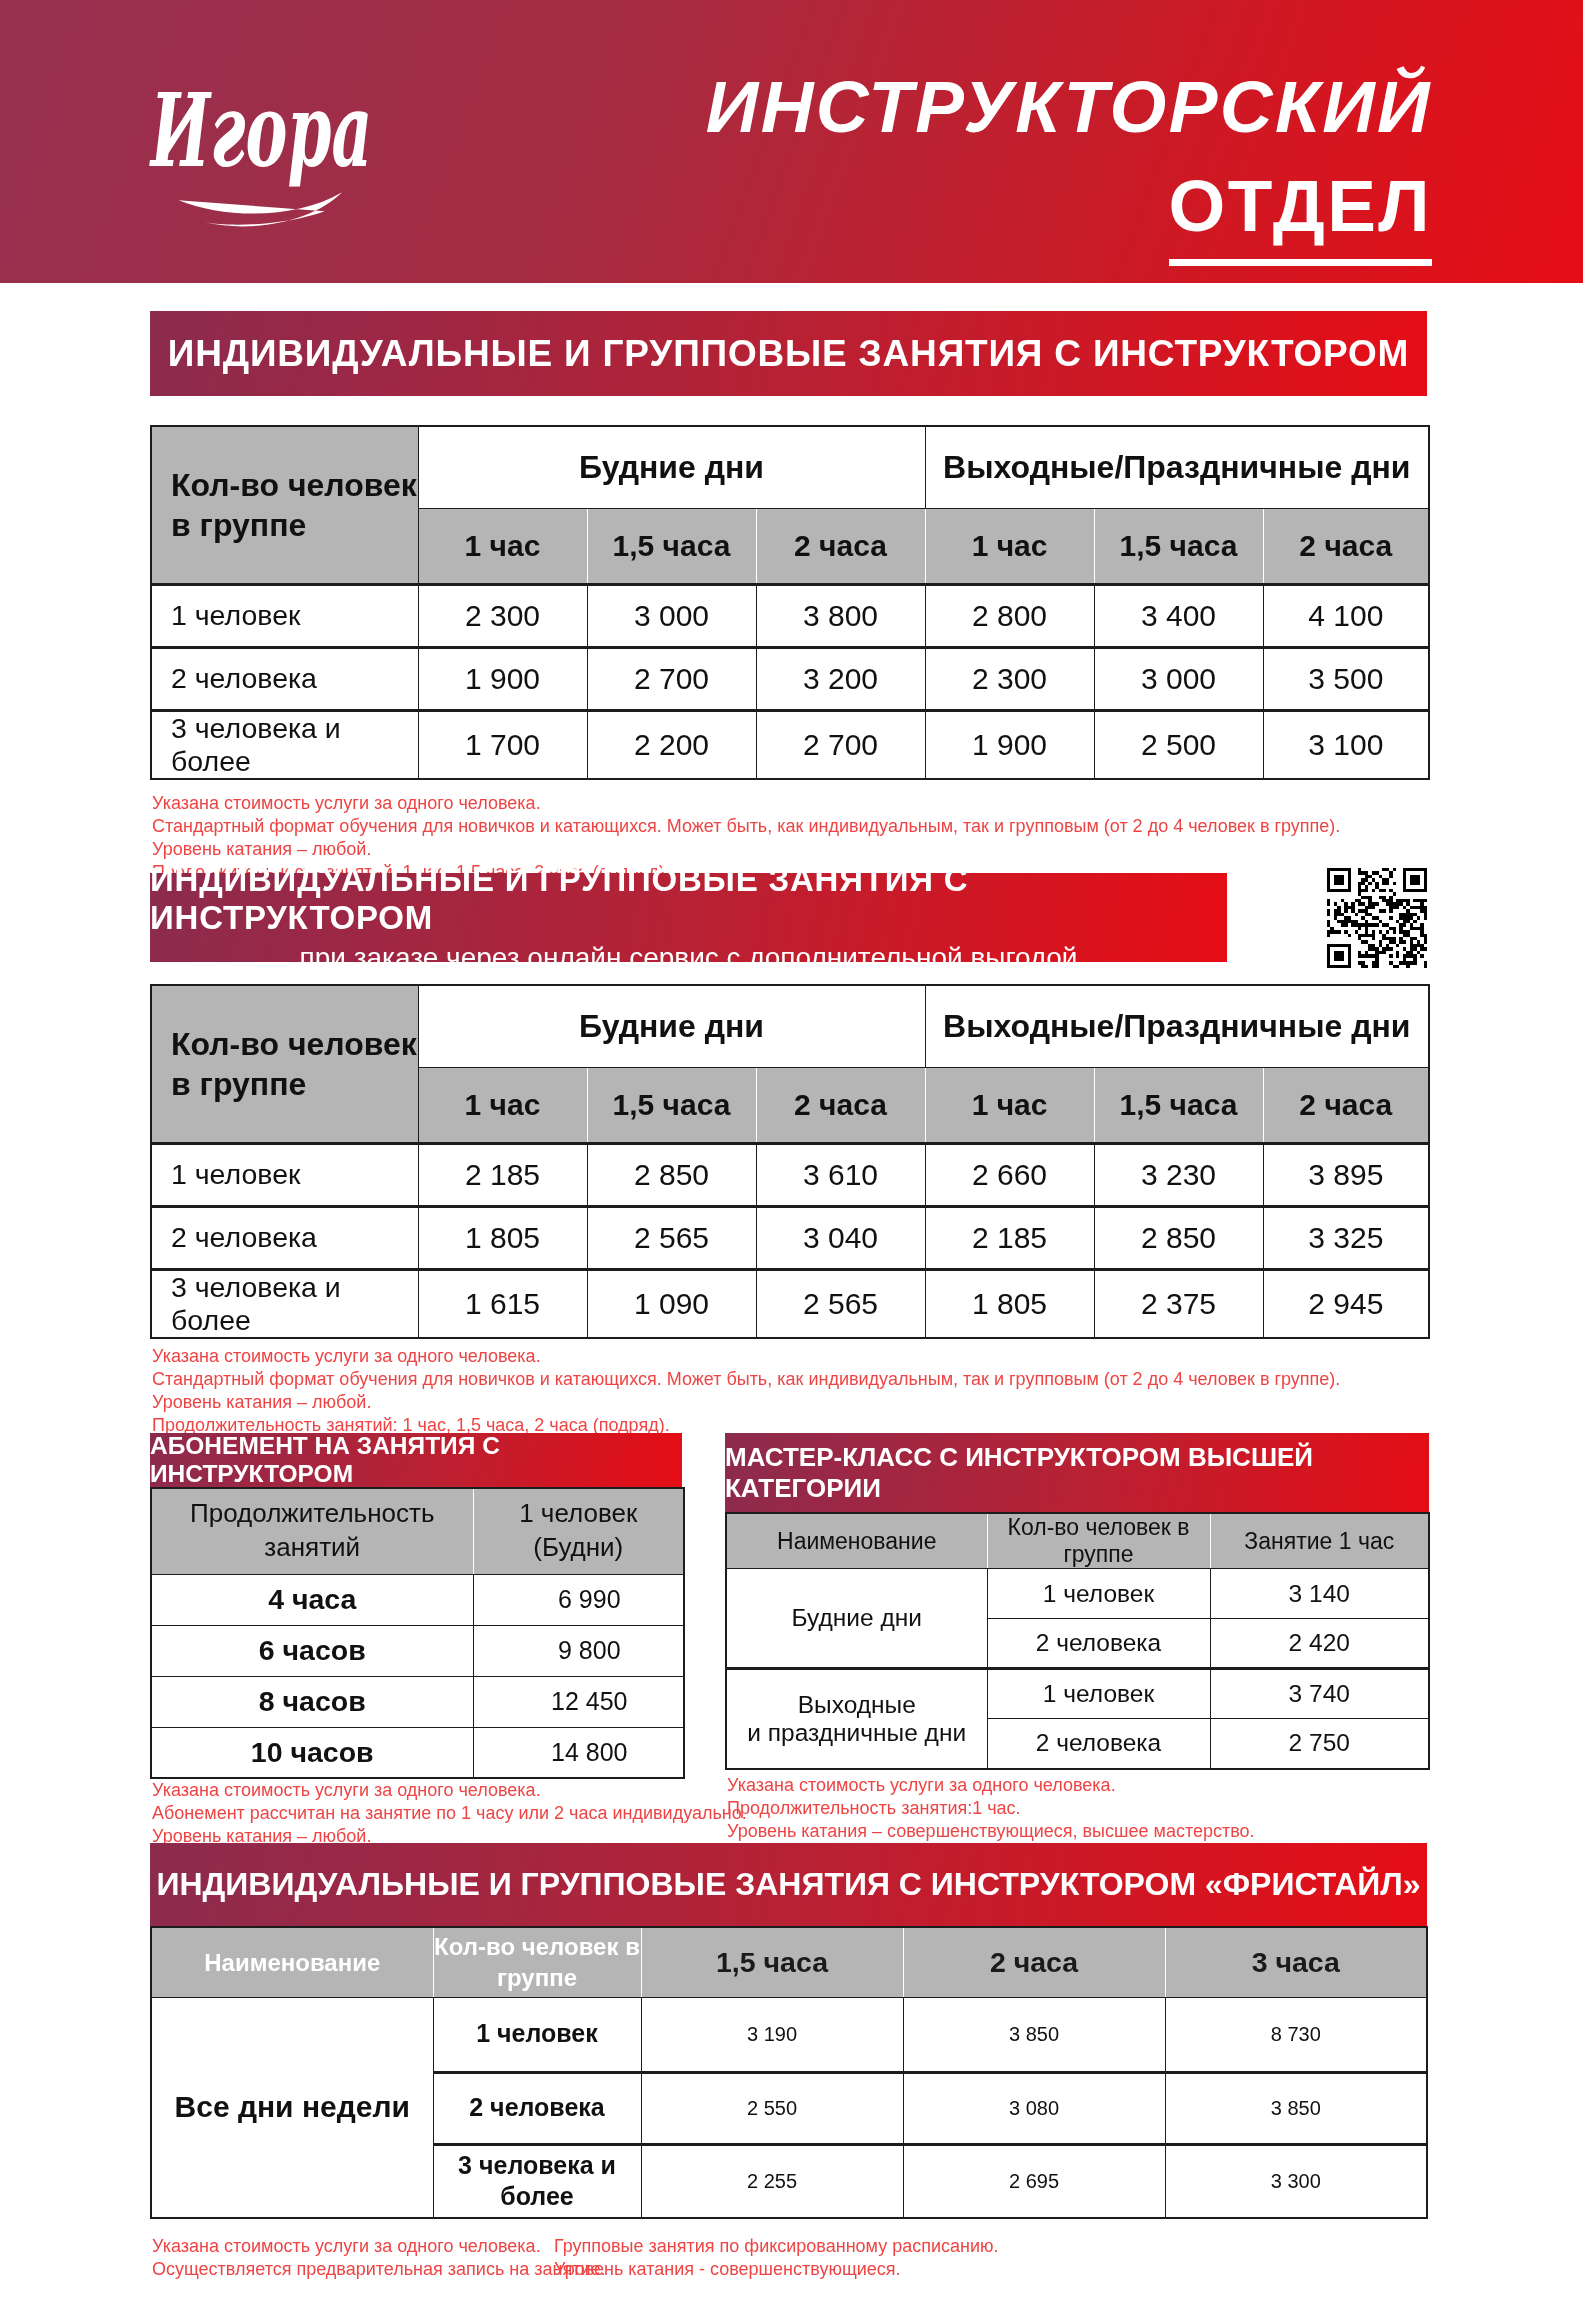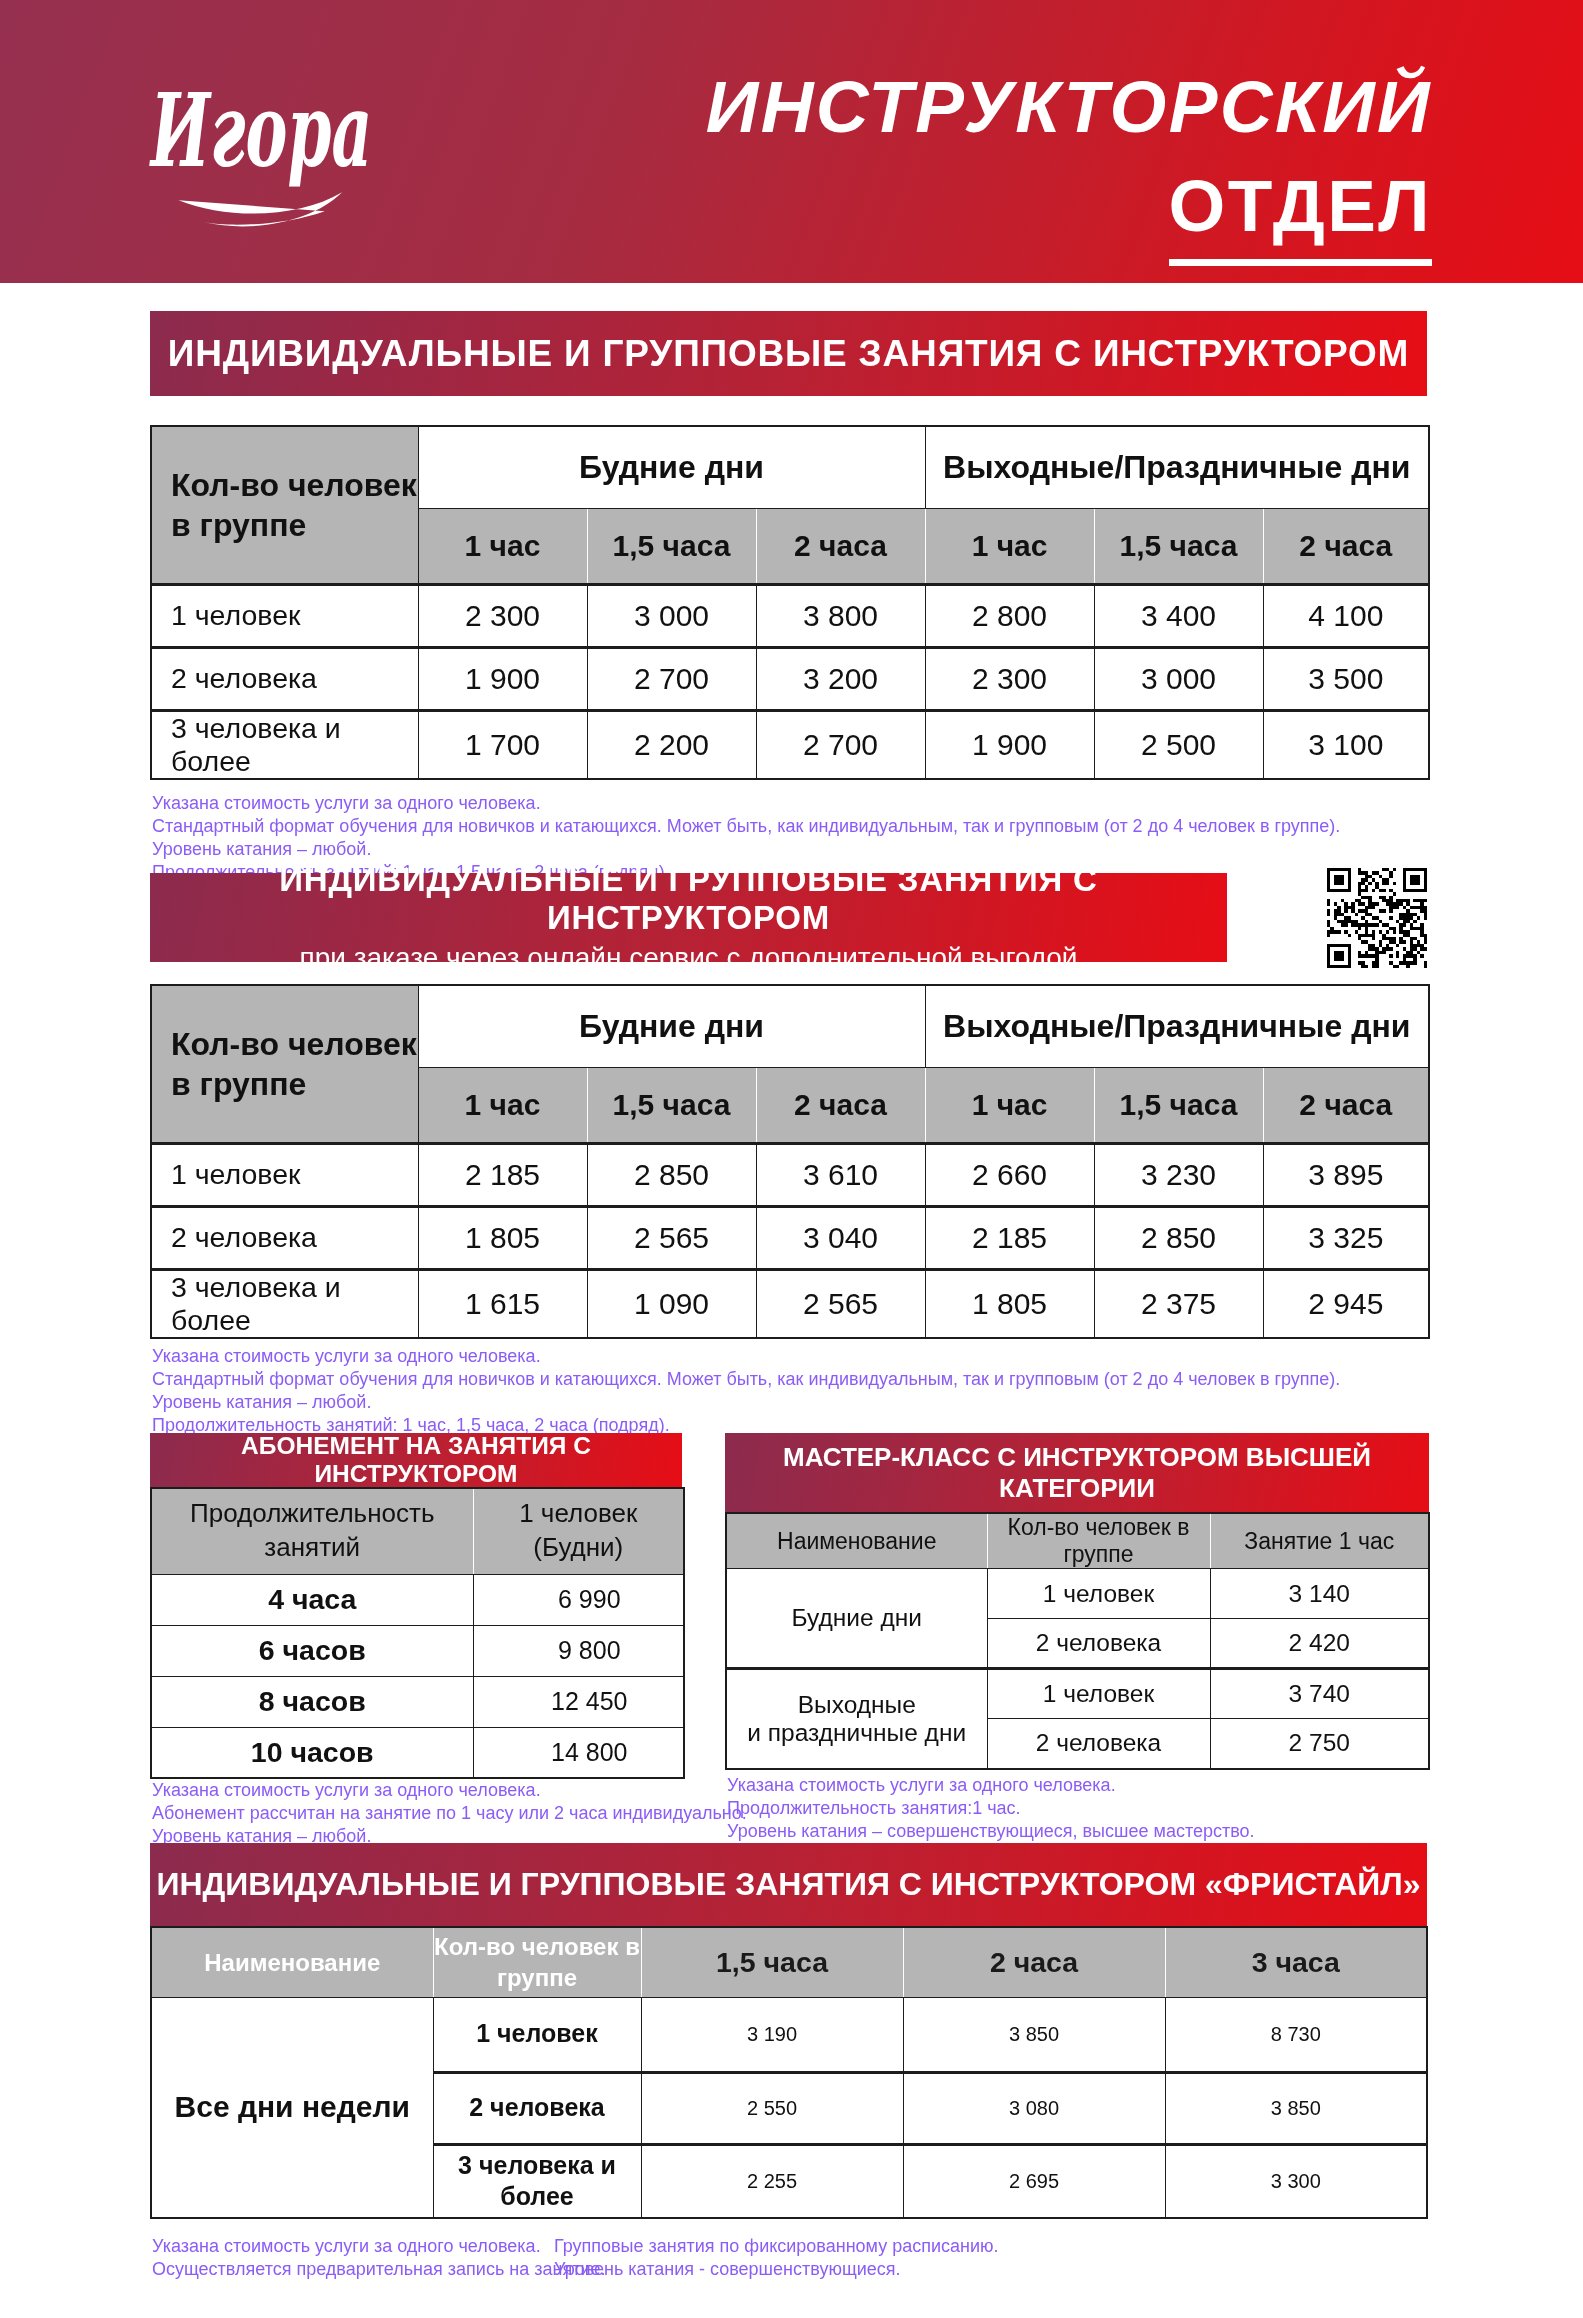--- a/index.html
+++ b/index.html
@@ -13,21 +13,21 @@
   .header-title { position:absolute; right:152px; top:68px; text-align:right; color:#fff;
                   font-weight:700; line-height:1.08; }
   .header-title .t1 { font-size:73px; letter-spacing:2.4px;font-style:italic; }
   .header-title .t2w { margin-top:20.6px; }
   .header-title .t2 { display:inline-block; font-size:73px; letter-spacing:2.4px;
                       padding-bottom:12.7px; border-bottom:7.1px solid #fff; }
 
   
   .banner { position:absolute; background:linear-gradient(100deg,#8c2b4e 0%,#b92133 52%,#e60d15 100%);
             color:#fff; font-weight:700; display:flex; flex-direction:column;
-            align-items:center; justify-content:center; text-align:center; }
+            align-items:center; justify-content:center; }
   #banner-individual { left:150px; top:311px; width:1277px; height:85px; font-size:37px; letter-spacing:0.8px; }
   #banner-online { left:150px; top:873px; width:1077px; height:89px; }
   #banner-online .l1 { font-size:33px; font-weight:700; letter-spacing:0.8px; }
   #banner-online .l2 { font-size:28px; font-weight:400; margin-top:5.5px; }
   #banner-abonement { left:150px; top:1433px; width:532px; height:54px; font-size:24.5px; }
   #banner-masterclass { left:725px; top:1433px; width:704px; height:79px; font-size:26px; }
   #banner-freestyle { left:150px; top:1843px; width:1277px; height:83px; font-size:32px; }
 
   
   table { border-collapse:collapse; table-layout:fixed; }
@@ -72,21 +72,21 @@
   #table-freestyle tr.r1 { height:75px; } #table-freestyle tr.r2 { height:72px; } #table-freestyle tr.r3 { height:74px; }
   #table-freestyle .wh { color:#fff; font-weight:700; font-size:24px; line-height:1.3;
                          border-left:1.6px solid #fff; border-right:1.6px solid #fff; }
   #table-freestyle .dur { font-weight:700; font-size:28.5px; color:#1a1a1a;
                           border-left:1.6px solid #fff; border-right:1.6px solid #fff; }
   #table-freestyle .days { font-weight:700; font-size:30px; }
   #table-freestyle .people { font-weight:700; font-size:25px; line-height:1.25; padding:0 8px; }
   #table-freestyle tr.r2 td, #table-freestyle tr.r3 td { border-top:3.2px solid #1c1c1c; }
 
   
-  .footnotes { position:absolute; font-size:18px; line-height:23px; color:#8b5cf6; }
+  .footnotes { position:absolute; font-size:18px; line-height:23px; color:#ef4444; }
   #fn1 { left:152px; top:792px; }
   #fn2 { left:152px; top:1345px; }
   #fn-abonement { left:152px; top:1779px; }
   #fn-masterclass { left:727px; top:1774px; }
   #fn-freestyle-left { left:152px; top:2235px; }
   #fn-freestyle-right { left:554px; top:2235px; }
 
   
   .qr { position:absolute; left:1327px; top:868px; width:100px; height:100px; background:#fff; }
   .qr svg { width:100px; height:100px; display:block; }

